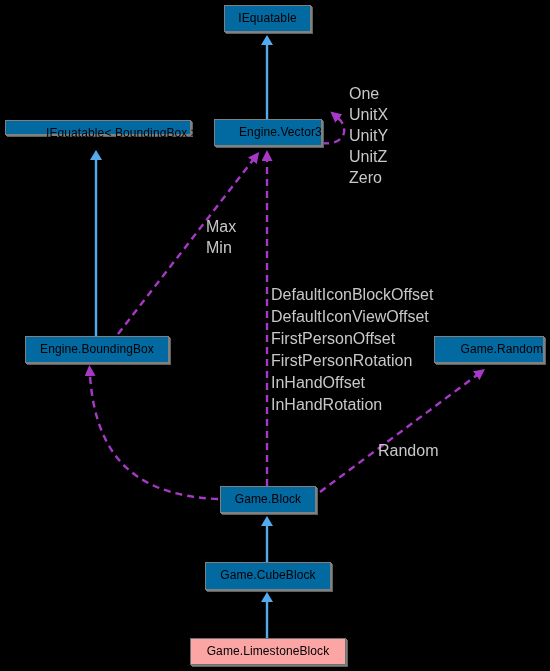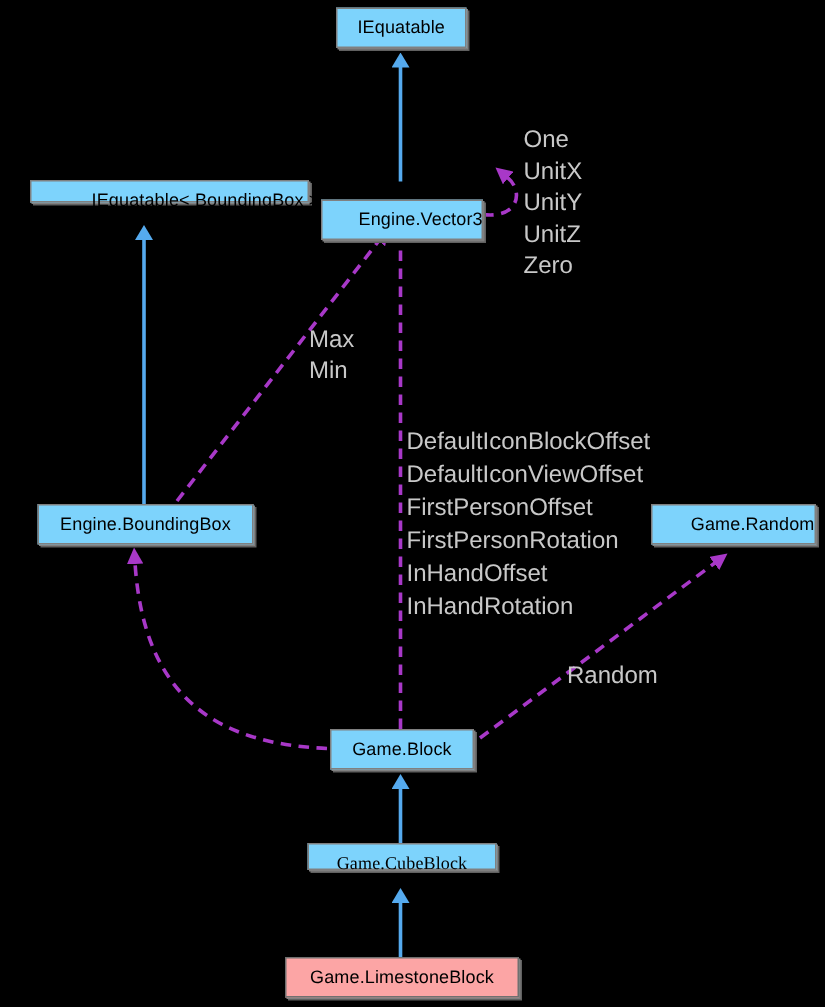--- a/index.html
+++ b/index.html
@@ -22,21 +22,21 @@
   }
   svg#edges {
     position: absolute;
     left: 0; top: 0;
     width: 550px;
     height: 671px;
   }
   .node {
     position: absolute;
     box-sizing: border-box;
-    background: #7dd3fc;
+    background: #0369a1;
     border: 1px solid #808080;
     box-shadow: 1px 1px 0 0 #808080, 2px 2px 0 0 #606060;
     color: #000000;
     font-size: 12px;
     line-height: 25px;
     text-align: center;
     white-space: nowrap;
     letter-spacing: 0.1px;
   }
   .node.current {
@@ -82,41 +82,41 @@
 
     <path d="M 218,499 C 150,496 96,470 90,375" fill="none" stroke="#a838c8" stroke-width="2.4" stroke-dasharray="7,5" marker-end="url(#arrow-purple)"></path>
 
     <path d="M 322,143 C 345,146 350,128 338,118" fill="none" stroke="#a838c8" stroke-width="2.4" stroke-dasharray="7,5" marker-end="url(#arrow-purple)"></path>
   </svg>
 
   <div class="node" style="left:224px; top:5px; width:87px; height:27px;">
     <span>IEquatable</span>
   </div>
 
-  <div class="node" style="left:20px; top:120px; width:186px; height:15px;padding-left:40px;">
+  <div class="node" style="left:5px; top:120px; width:186px; height:15px;padding-left:40px;">
     <span>IEquatable&lt; BoundingBox &gt;</span>
   </div>
 
-  <div class="node" style="left:214px; top:133px; width:108px; height:27px;padding-left:24px;">
+  <div class="node" style="left:214px; top:119px; width:108px; height:27px;padding-left:24px;">
     <span>Engine.Vector3</span>
   </div>
 
   <div class="node" style="left:25px; top:336px; width:144px; height:27px;">
     <span>Engine.BoundingBox</span>
   </div>
 
   <div class="node" style="left:434px; top:336px; width:110px; height:27px;text-align:right;">
     <span>Game.Random</span>
   </div>
 
   <div class="node" style="left:220px; top:486px; width:96px; height:27px;">
     <span>Game.Block</span>
   </div>
 
-  <div class="node" style="left:205px; top:562px; width:126px; height:18px;font-family:Liberation Serif, serif;">
+  <div class="node" style="left:205px; top:562px; width:126px; height:28px;">
     <span>Game.CubeBlock</span>
   </div>
 
   <div class="node current" style="left:190px; top:638px; width:156px; height:27px;">
     <span>Game.LimestoneBlock</span>
   </div>
 
   <div class="edge-label" style="left:349px; top:87px;">One</div>
   <div class="edge-label" style="left:349px; top:108px;">UnitX</div>
   <div class="edge-label" style="left:349px; top:129px;">UnitY</div>

